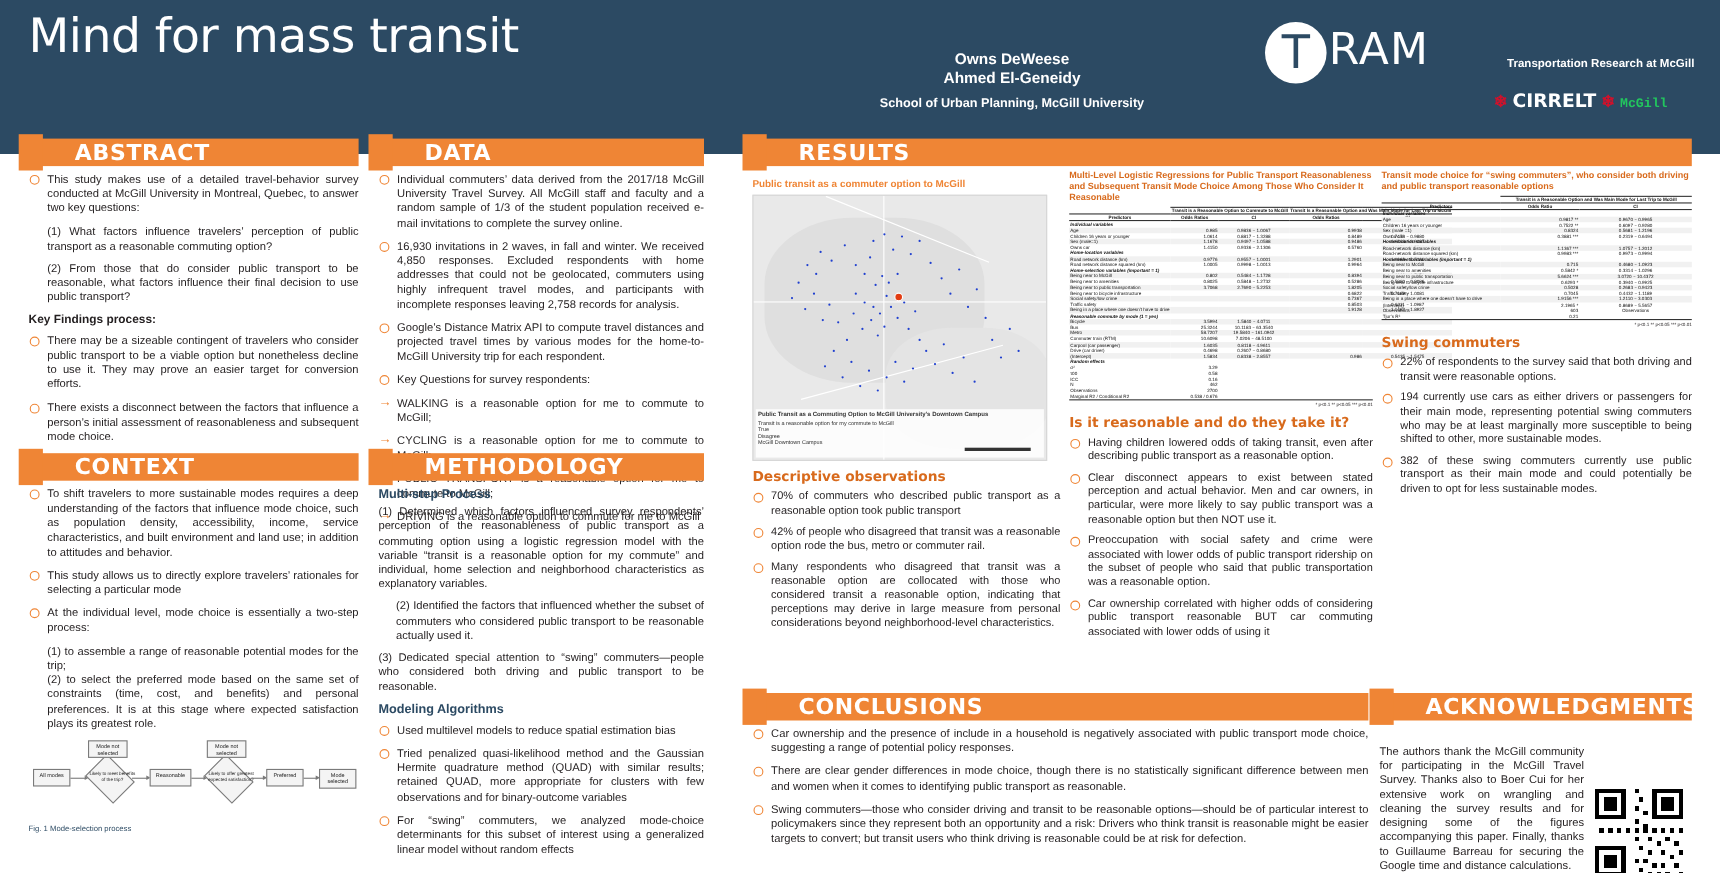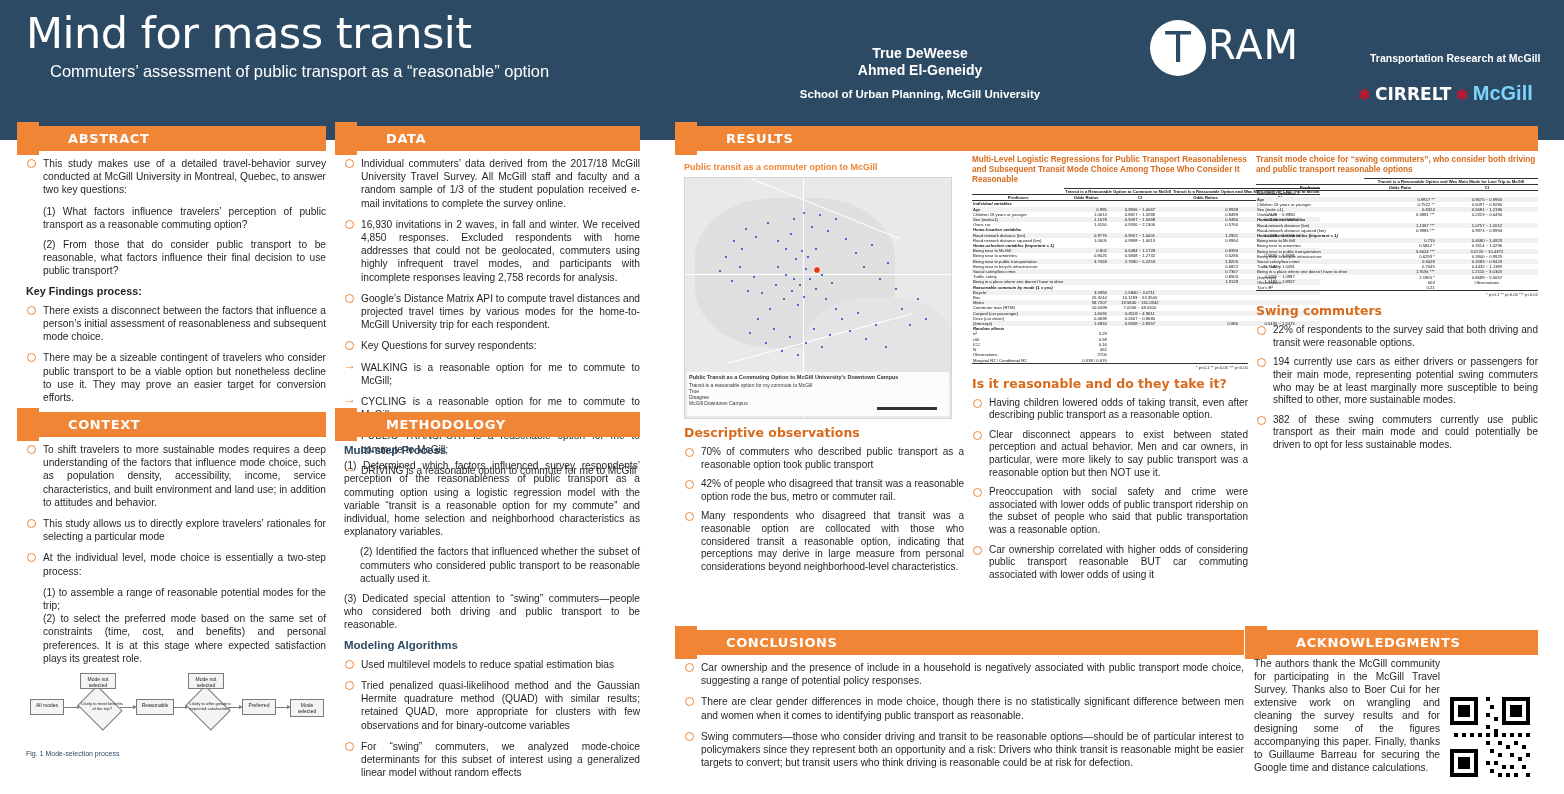--- a/index.html
+++ b/index.html
@@ -51,27 +51,27 @@
     font-family:"DejaVu Sans", sans-serif;letter-spacing:1px;
   }
   .tram-sub{
     position:absolute;left:1370px;top:52px;font-size:10.5px;color:#ffffff;font-weight:bold;
   }
   .logos{
     position:absolute;left:1358px;top:82px;font-size:16px;font-weight:bold;color:#ffffff;
   }
   .cirrellt{color:#ffffff;font-family:"DejaVu Sans", sans-serif;font-size:17px;font-weight:bold;}
   .leaf{color:#d0112b;font-size:15px;}
-  .mcgill{color:#7dd3fc;font-family:Liberation Sans, sans-serif;font-size:20px;}
+  .mcgill{color:#22c55e;font-family:Liberation Mono, monospace;font-size:12px;}
 
   
   .sec{position:absolute;}
   .sec-bar{
     position:relative;height:25px;background:#ef8535;
-    color:#ffffff;font-size:13px;font-weight:bold;line-height:25px;
+    color:#ffffff;font-size:20px;font-weight:bold;line-height:25px;
     padding-left:42px;letter-spacing:0.6px;
     font-family:"DejaVu Sans", sans-serif;
   }
   .sec-bar:before{
     content:"";position:absolute;left:-9px;top:-4px;width:22px;height:33px;
     background:#ef8535;
   }
   .sec-body{font-size:10.2px;line-height:13.2px;color:#231f20;}
 
   
@@ -123,43 +123,42 @@
   .tbl .ct{text-align:center;}
   .tbl tr.alt td{background:#f1f1f1;}
   .tbl-title{font-size:8.2px;font-weight:bold;color:#d86a1c;line-height:10px;margin-bottom:3px;}
   .tbl-wrap{border-bottom:0.6px solid #333;}
   .tbl-note{font-size:4.2px;text-align:right;margin-top:1px;}
 
   
   #conclusions ul.b li{font-size:10.2px;}
 
   
-  .ack-text{font-size:10.2px;line-height:13px;text-align:justify;margin-top:2px;width:186px;}
+  .ack-text{font-size:10.2px;line-height:13px;text-align:justify;margin-top:22px;width:186px;}
   .qr{position:absolute;right:4px;top:36px;width:88px;height:88px;background:#ffffff;}
   .qr svg{display:block;}
 
   
   .fig{position:relative;margin-top:8px;height:72px;}
   .fbox{position:absolute;border:1px solid #7a7a7a;background:#f4f4f4;font-size:5px;text-align:center;line-height:6px;color:#222;padding:2px 1px;box-sizing:border-box;}
   .fdia{position:absolute;width:34px;height:26px;background:#f4f4f4;border:1px solid #7a7a7a;transform:rotate(45deg);}
   .fdia span{position:absolute;left:-6px;top:5px;width:46px;display:block;transform:rotate(-45deg);font-size:4.2px;line-height:5px;text-align:center;color:#222;}
   .farr{position:absolute;height:1px;background:#7a7a7a;}
   .farr:after{content:"";position:absolute;right:-3px;top:-2px;border-left:4px solid #7a7a7a;border-top:2.5px solid transparent;border-bottom:2.5px solid transparent;}
   .fig-cap{font-size:7px;color:#2c4a63;margin-top:2px;}
 </style>
 </head>
 <body>
 
 <div class="poster">
 
   <div class="header">
     <div class="title">Mind for mass transit</div>
-    <div class="subtitle">Commuters’ assessment of public transport as a “reasonable” option</div>
     <div class="authors">
-      <div>True DeWeese</div>
+      <div>Owns DeWeese</div>
       <div>Ahmed El-Geneidy</div>
     </div>
     <div class="affil">School of Urban Planning, McGill University</div>
     <div class="tram">
       <div class="tram-circle"></div>
       <div class="tram-t">T</div>
       <div class="tram-text">RAM</div>
     </div>
     <div class="tram-sub">Transportation Research at McGill</div>
     <div class="logos">
@@ -173,22 +172,22 @@
   <div class="sec" id="abstract">
     <div class="sec-bar">ABSTRACT</div>
     <div class="sec-body">
       <ul class="b">
         <li>This study makes use of a detailed travel-behavior survey conducted at McGill University in Montreal, Quebec, to answer two key questions:</li>
       </ul>
       <div class="nb">(1) What factors influence travelers’ perception of public transport as a reasonable commuting option?</div>
       <div class="nb">(2) From those that do consider public transport to be reasonable, what factors influence their final decision to use public transport?</div>
       <div class="kf">Key Findings process:</div>
       <ul class="b">
+        <li>There may be a sizeable contingent of travelers who consider public transport to be a  viable option but nonetheless decline to use it. They may prove an easier target for conversion efforts.</li>
         <li>There exists a disconnect between the factors that influence a person’s initial assessment of reasonableness and subsequent mode choice.</li>
-        <li>There may be a sizeable contingent of travelers who consider public transport to be a  viable option but nonetheless decline to use it. They may prove an easier target for conversion efforts.</li>
       </ul>
     </div>
   </div>
 
   <div class="sec" id="context">
     <div class="sec-bar">CONTEXT</div>
     <div class="sec-body">
       <ul class="b">
         <li>To shift travelers to more sustainable modes requires a deep understanding of the factors that influence mode choice, such as population density, accessibility, income, service characteristics, and built environment and land use; in addition to attitudes and behavior.</li>
         <li>This study allows us to directly explore travelers’ rationales for selecting a particular mode</li>

